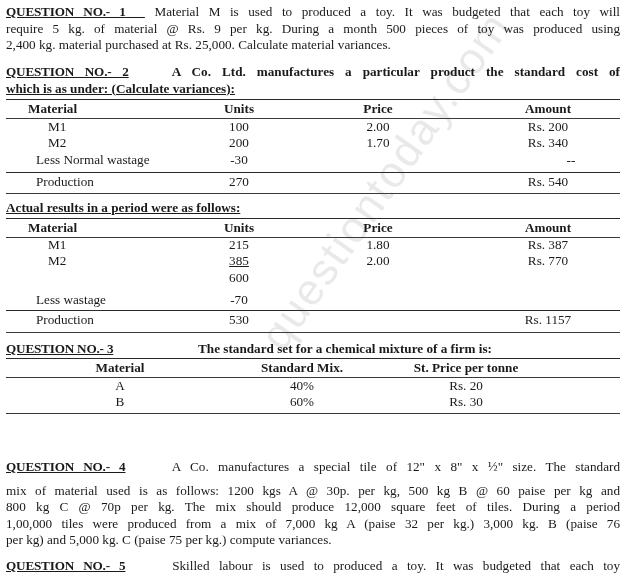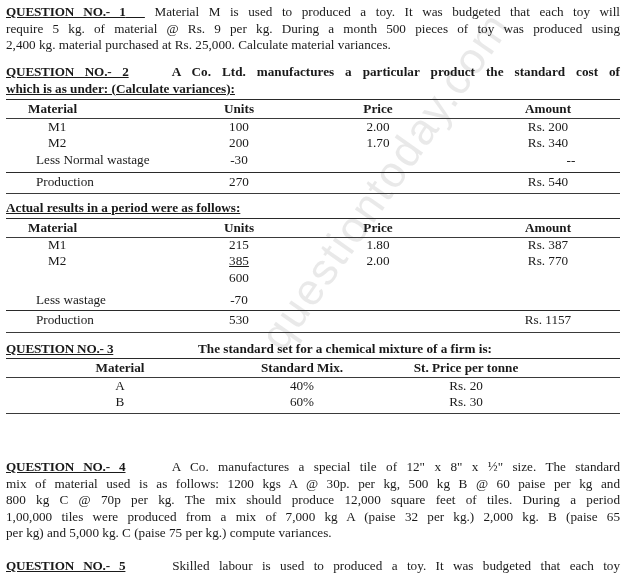--- a/index.html
+++ b/index.html
@@ -159,23 +159,23 @@
       <span class="cell center" style="left:460px;">Rs. 30</span>
     </div>
   </div>
   <div class="rule thin" style="top:413px;"></div>
 
   <div class="para" style="top:459px;">
     <div style="text-align-last:justify;">
       <span class="qno">QUESTION NO.- 4</span>&nbsp;&nbsp;&nbsp;&nbsp;
       <span>A Co. manufactures a special tile of 12" x 8" x ½" size. The standard</span>
     </div>
-    <div style="text-align-last:justify;">mix of material used is as follows: 1200 kgs A @ 30p. per kg, 500 kg B @ 60 paise per kg and</div>
+    <div style="text-align-last:justify;margin-top:7px;">mix of material used is as follows: 1200 kgs A @ 30p. per kg, 500 kg B @ 60 paise per kg and</div>
     <div style="text-align-last:justify;">800 kg C @ 70p per kg. The mix should produce 12,000 square feet of tiles. During a period</div>
-    <div style="text-align-last:justify;">1,00,000 tiles were produced from a mix of 7,000 kg  A (paise 32 per kg.) 2,000 kg. B (paise 65</div>
+    <div style="text-align-last:justify;">1,00,000 tiles were produced from a mix of 7,000 kg  A (paise 32 per kg.) 3,000 kg. B (paise 76</div>
     <div>per kg) and  5,000 kg. C (paise 75 per kg.) compute variances.</div>
   </div>
 
   <div class="para" style="top:558px;">
     <div style="text-align-last:justify;">
       <span class="qno">QUESTION NO.- 5</span>&nbsp;&nbsp;&nbsp;&nbsp;
       <span>Skilled labour is used to produced a toy. It was budgeted that each toy</span>
     </div>
   </div>
 

